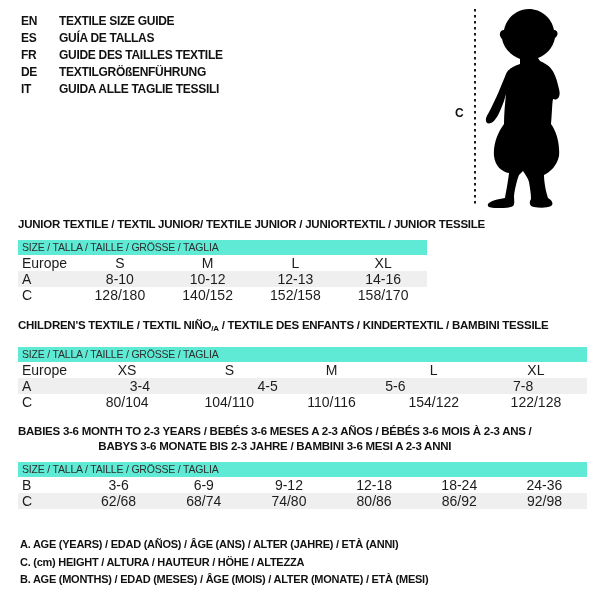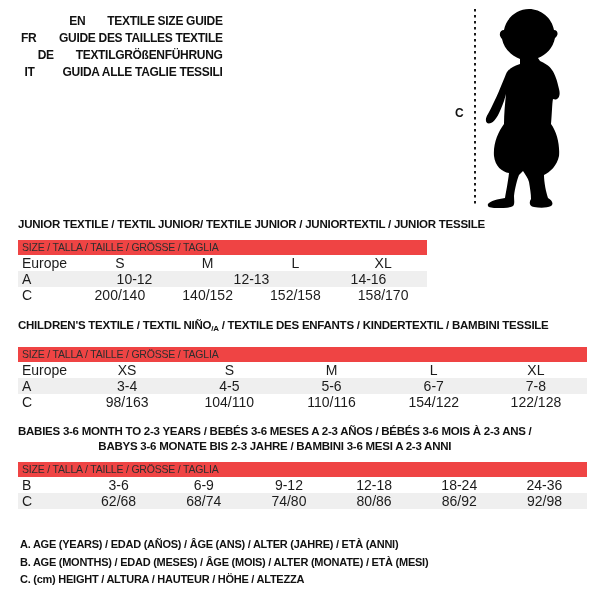--- a/index.html
+++ b/index.html
@@ -4,54 +4,58 @@
 <style>
   html,body{margin:0;padding:0;}
   body{width:600px;height:600px;position:relative;background:#ffffff;
        font-family:"Liberation Sans","DejaVu Sans",sans-serif;color:#1c1c1c;
        -webkit-font-smoothing:antialiased;}
   .abs{position:absolute;}
 
   
   .lang-list{left:21px;top:13px;}
   .lang-row{display:flex;height:17px;line-height:17px;
-            font-weight:700;font-size:12px;letter-spacing:-0.3px;color:#111;justify-content:flex-end;}
+            font-weight:700;font-size:12px;letter-spacing:-0.3px;color:#111;}
   .lang-code{width:38px;}
 
   
   .fig-svg{left:466px;top:5px;}
   .height-label{left:455px;top:106px;font-weight:700;font-size:12px;color:#111;}
 
   
   .sec-title{left:18px;font-weight:700;font-size:11.5px;letter-spacing:-0.25px;
              color:#111;white-space:nowrap;}
   .sec-title .subscript{font-size:8px;vertical-align:-2px;}
   .two-line{line-height:15px;}
 
   
   .size-table{left:18px;}
-  .t-head{background:#ef4444;height:15px;line-height:15px;padding-left:4px;
+  .t-head{background:#5eead4;height:15px;line-height:15px;padding-left:4px;
           font-size:10.5px;color:#2e2e2e;letter-spacing:-0.2px;}
   .trow{display:flex;height:16px;line-height:17px;font-size:14px;color:#1c1c1c;}
   .trow.alt{background:#efefef;}
   .tlabel{width:58px;padding-left:4px;box-sizing:border-box;}
   .tcell{flex:1;text-align:center;}
 
   
   .footnotes{left:20px;top:536px;}
   .footnote{height:17.5px;line-height:17.5px;font-weight:700;font-size:11px;
             letter-spacing:-0.25px;color:#111;white-space:nowrap;}
 </style>
 </head>
 <body>
 
 <div class="abs lang-list">
   <div class="lang-row">
     <span class="lang-code">EN</span>
     <span class="lang-title">TEXTILE SIZE GUIDE</span>
+  </div>
+  <div class="lang-row">
+    <span class="lang-code">ES</span>
+    <span class="lang-title">GUÍA DE TALLAS</span>
   </div>
   <div class="lang-row">
     <span class="lang-code">FR</span>
     <span class="lang-title">GUIDE DES TAILLES TEXTILE</span>
   </div>
   <div class="lang-row">
     <span class="lang-code">DE</span>
     <span class="lang-title">TEXTILGRÖßENFÜHRUNG</span>
   </div>
   <div class="lang-row">
@@ -85,27 +89,28 @@
   <div class="t-head">SIZE / TALLA / TAILLE / GRÖSSE / TAGLIA</div>
   <div class="trow">
     <div class="tlabel">Europe</div>
     <div class="tcell">S</div>
     <div class="tcell">M</div>
     <div class="tcell">L</div>
     <div class="tcell">XL</div>
   </div>
   <div class="trow alt">
     <div class="tlabel">A</div>
+    <div class="tcell">8-10</div>
     <div class="tcell">10-12</div>
     <div class="tcell">12-13</div>
     <div class="tcell">14-16</div>
   </div>
   <div class="trow">
     <div class="tlabel">C</div>
-    <div class="tcell">200/140</div>
+    <div class="tcell">128/180</div>
     <div class="tcell">140/152</div>
     <div class="tcell">152/158</div>
     <div class="tcell">158/170</div>
   </div>
 </div>
 
 <div class="abs sec-title" style="top:319px;">
   <span>CHILDREN'S TEXTILE / TEXTIL NIÑO</span><span class="subscript">/A</span><span> / TEXTILE DES ENFANTS / KINDERTEXTIL / BAMBINI TESSILE</span>
 </div>
 <div class="abs size-table" style="top:347px;width:569px;">
@@ -116,26 +121,25 @@
     <div class="tcell">S</div>
     <div class="tcell">M</div>
     <div class="tcell">L</div>
     <div class="tcell">XL</div>
   </div>
   <div class="trow alt">
     <div class="tlabel">A</div>
     <div class="tcell">3-4</div>
     <div class="tcell">4-5</div>
     <div class="tcell">5-6</div>
-    <div class="tcell">6-7</div>
     <div class="tcell">7-8</div>
   </div>
   <div class="trow">
     <div class="tlabel">C</div>
-    <div class="tcell">98/163</div>
+    <div class="tcell">80/104</div>
     <div class="tcell">104/110</div>
     <div class="tcell">110/116</div>
     <div class="tcell">154/122</div>
     <div class="tcell">122/128</div>
   </div>
 </div>
 
 <div class="abs sec-title two-line" style="top:424px;text-align:center;">
   <div>BABIES 3-6 MONTH TO 2-3 YEARS / BEBÉS 3-6 MESES A 2-3 AÑOS / BÉBÉS 3-6 MOIS À 2-3 ANS /</div>
   <div>BABYS 3-6 MONATE BIS 2-3 JAHRE / BAMBINI 3-6 MESI A 2-3 ANNI</div>
@@ -157,15 +161,15 @@
     <div class="tcell">68/74</div>
     <div class="tcell">74/80</div>
     <div class="tcell">80/86</div>
     <div class="tcell">86/92</div>
     <div class="tcell">92/98</div>
   </div>
 </div>
 
 <div class="abs footnotes">
   <div class="footnote">A. AGE (YEARS) / EDAD (AÑOS) / ÂGE (ANS) / ALTER (JAHRE) / ETÀ (ANNI)</div>
+  <div class="footnote">C. (cm) HEIGHT / ALTURA / HAUTEUR / HÖHE / ALTEZZA</div>
   <div class="footnote">B. AGE (MONTHS) / EDAD (MESES) / ÂGE (MOIS) / ALTER (MONATE) / ETÀ (MESI)</div>
-  <div class="footnote">C. (cm) HEIGHT / ALTURA / HAUTEUR / HÖHE / ALTEZZA</div>
 </div>
 
 </body></html>

